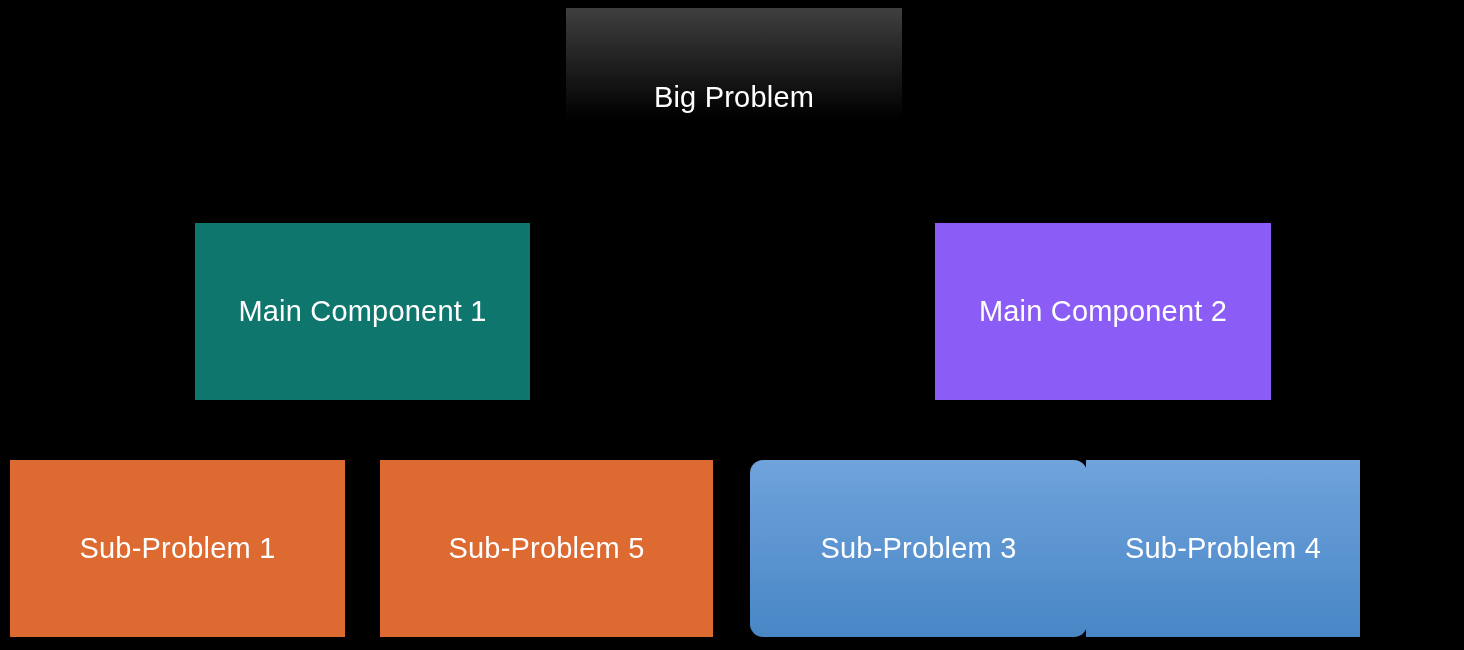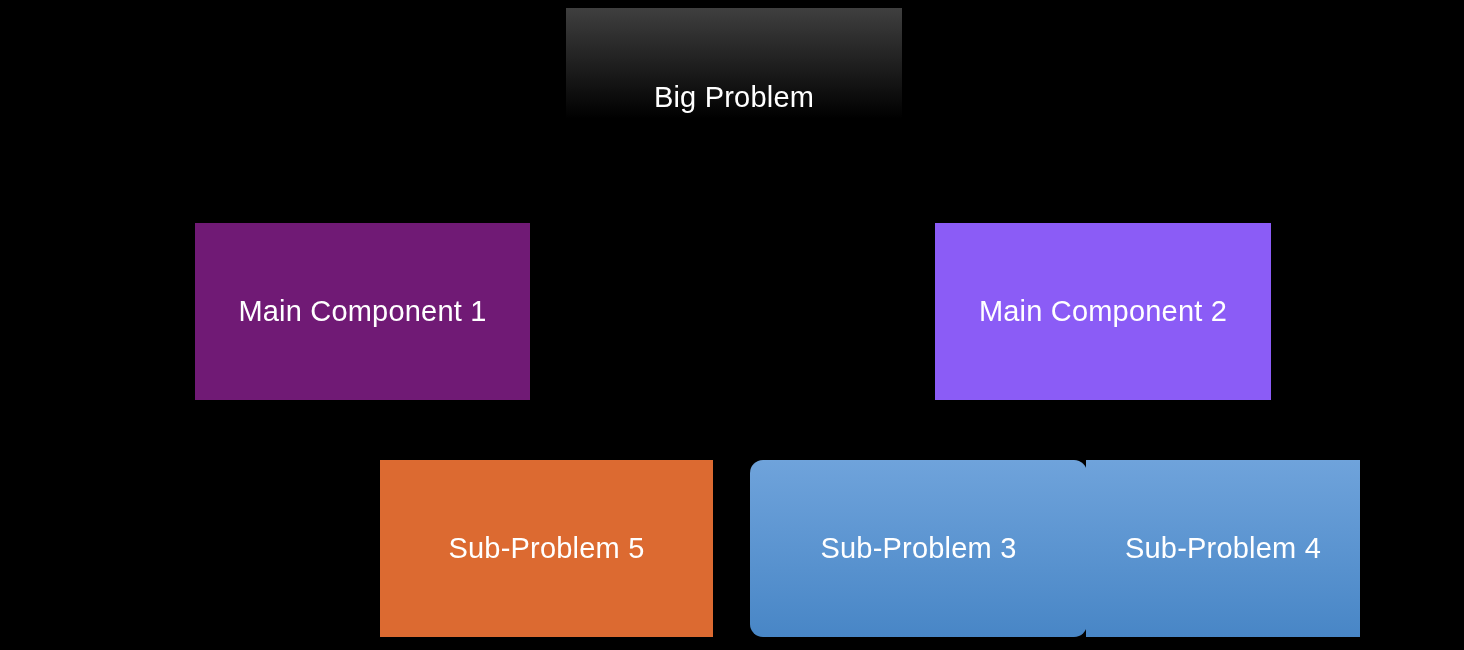--- a/index.html
+++ b/index.html
@@ -39,28 +39,31 @@
 </style>
 </head>
 <body>
 
 <div class="canvas">
 
   <div class="node node-root" style="background: linear-gradient(rgb(63, 63, 63), rgb(0, 0, 0) 62%);">
     <span class="node-label">Big Problem</span>
   </div>
 
-  <div class="node node-mc1" style="background: #701a75;">
+  <div class="node node-mc1" style="background: #0f766e;">
     <span class="node-label">Main Component 1</span>
   </div>
 
   <div class="node node-mc2" style="background: #8b5cf6; text-align: center;">
     <span class="node-label">Main Component 2</span>
   </div>
 
+  <div class="node node-sp1" style="background: rgb(220, 106, 49);">
+    <span class="node-label">Sub-Problem 1</span>
+  </div>
 
   <div class="node node-sp2" style="background: rgb(220, 106, 49);">
     <span class="node-label">Sub-Problem 5</span>
   </div>
 
   <div class="node node-sp3" style="background: linear-gradient(rgb(111, 163, 219), rgb(72, 134, 198) 100%); border-radius: 13px;">
     <span class="node-label">Sub-Problem 3</span>
   </div>
 
   <div class="node node-sp4" style="background: linear-gradient(rgb(111, 163, 219), rgb(72, 134, 198) 100%);">

